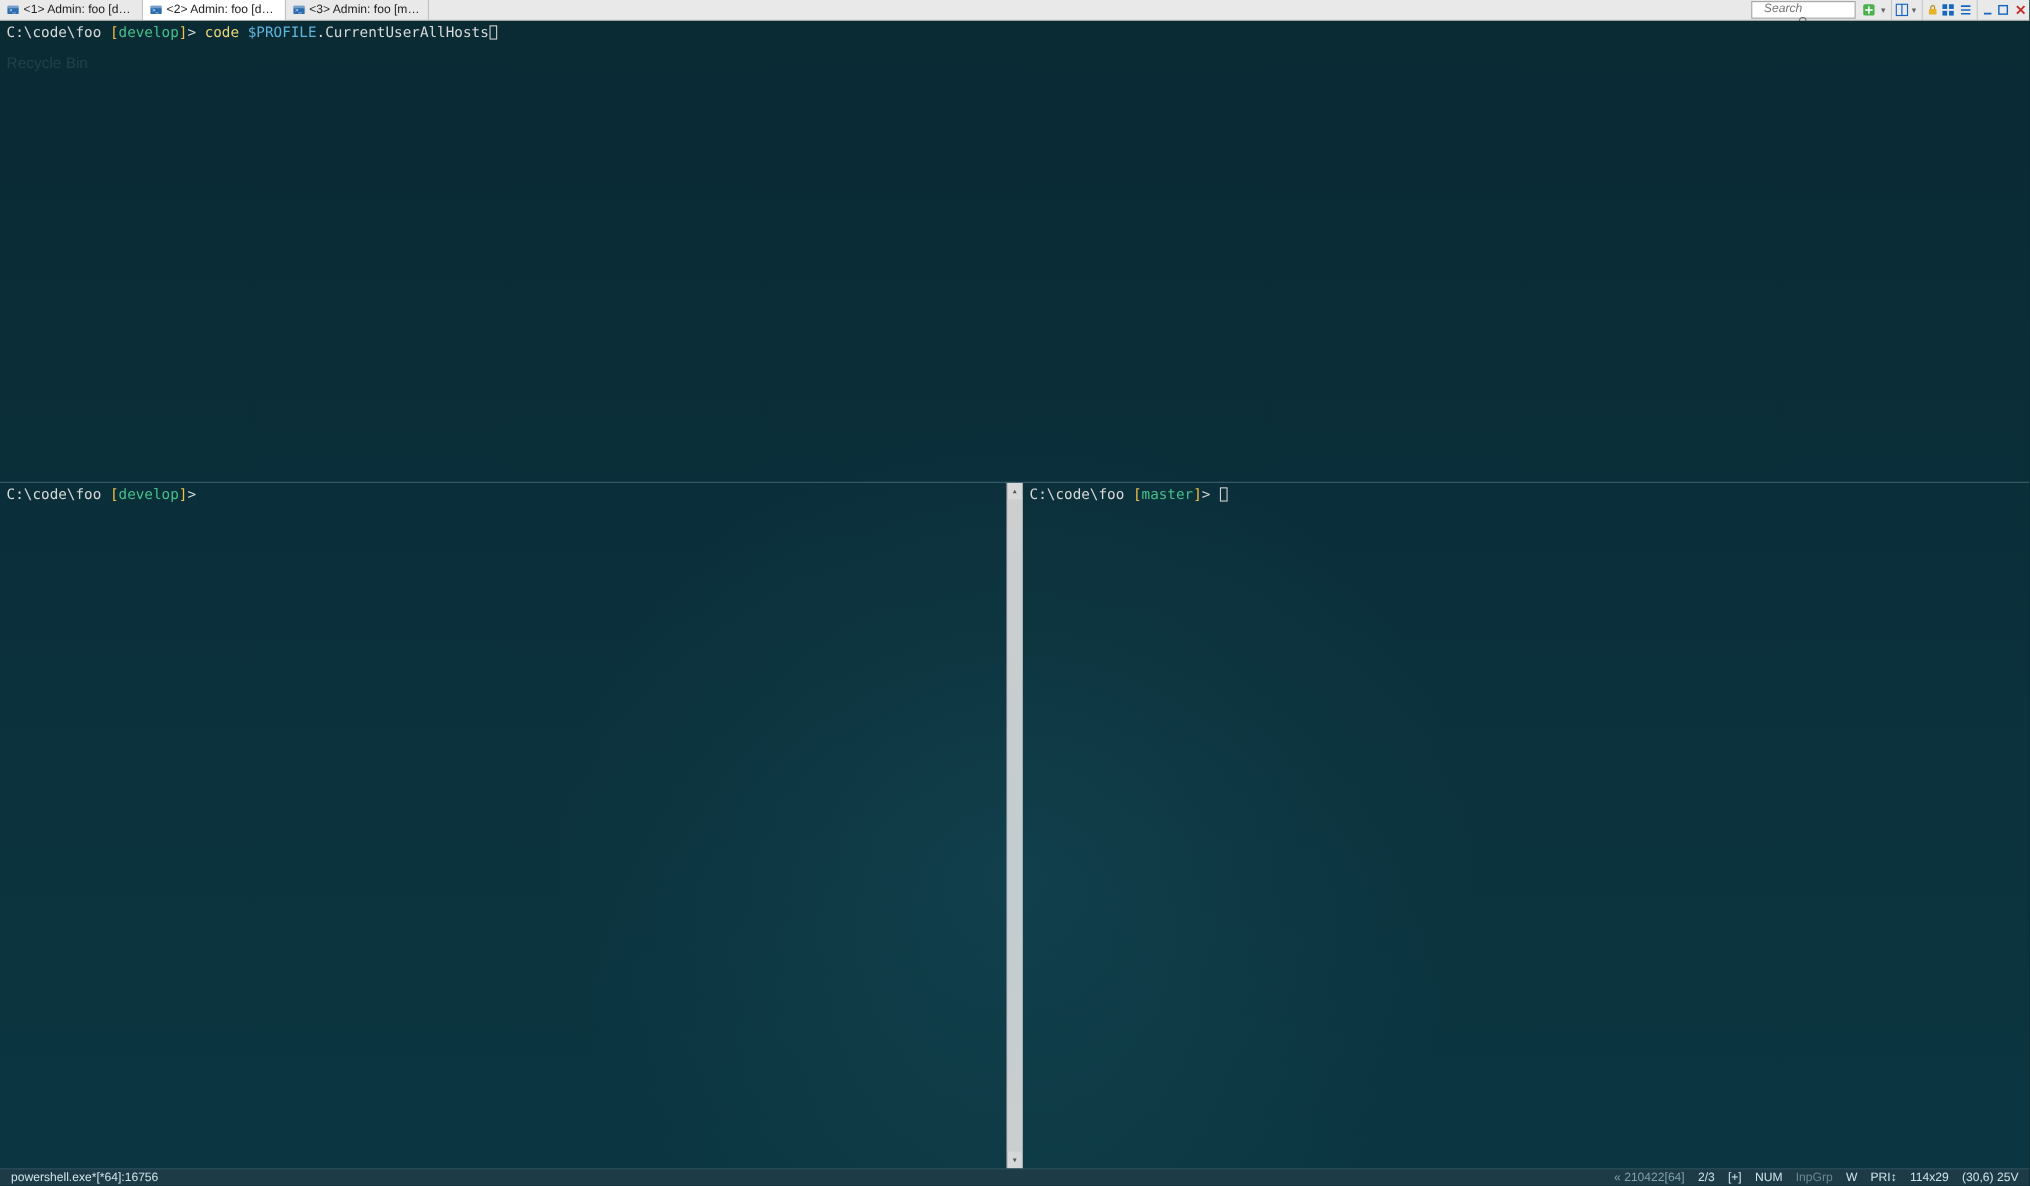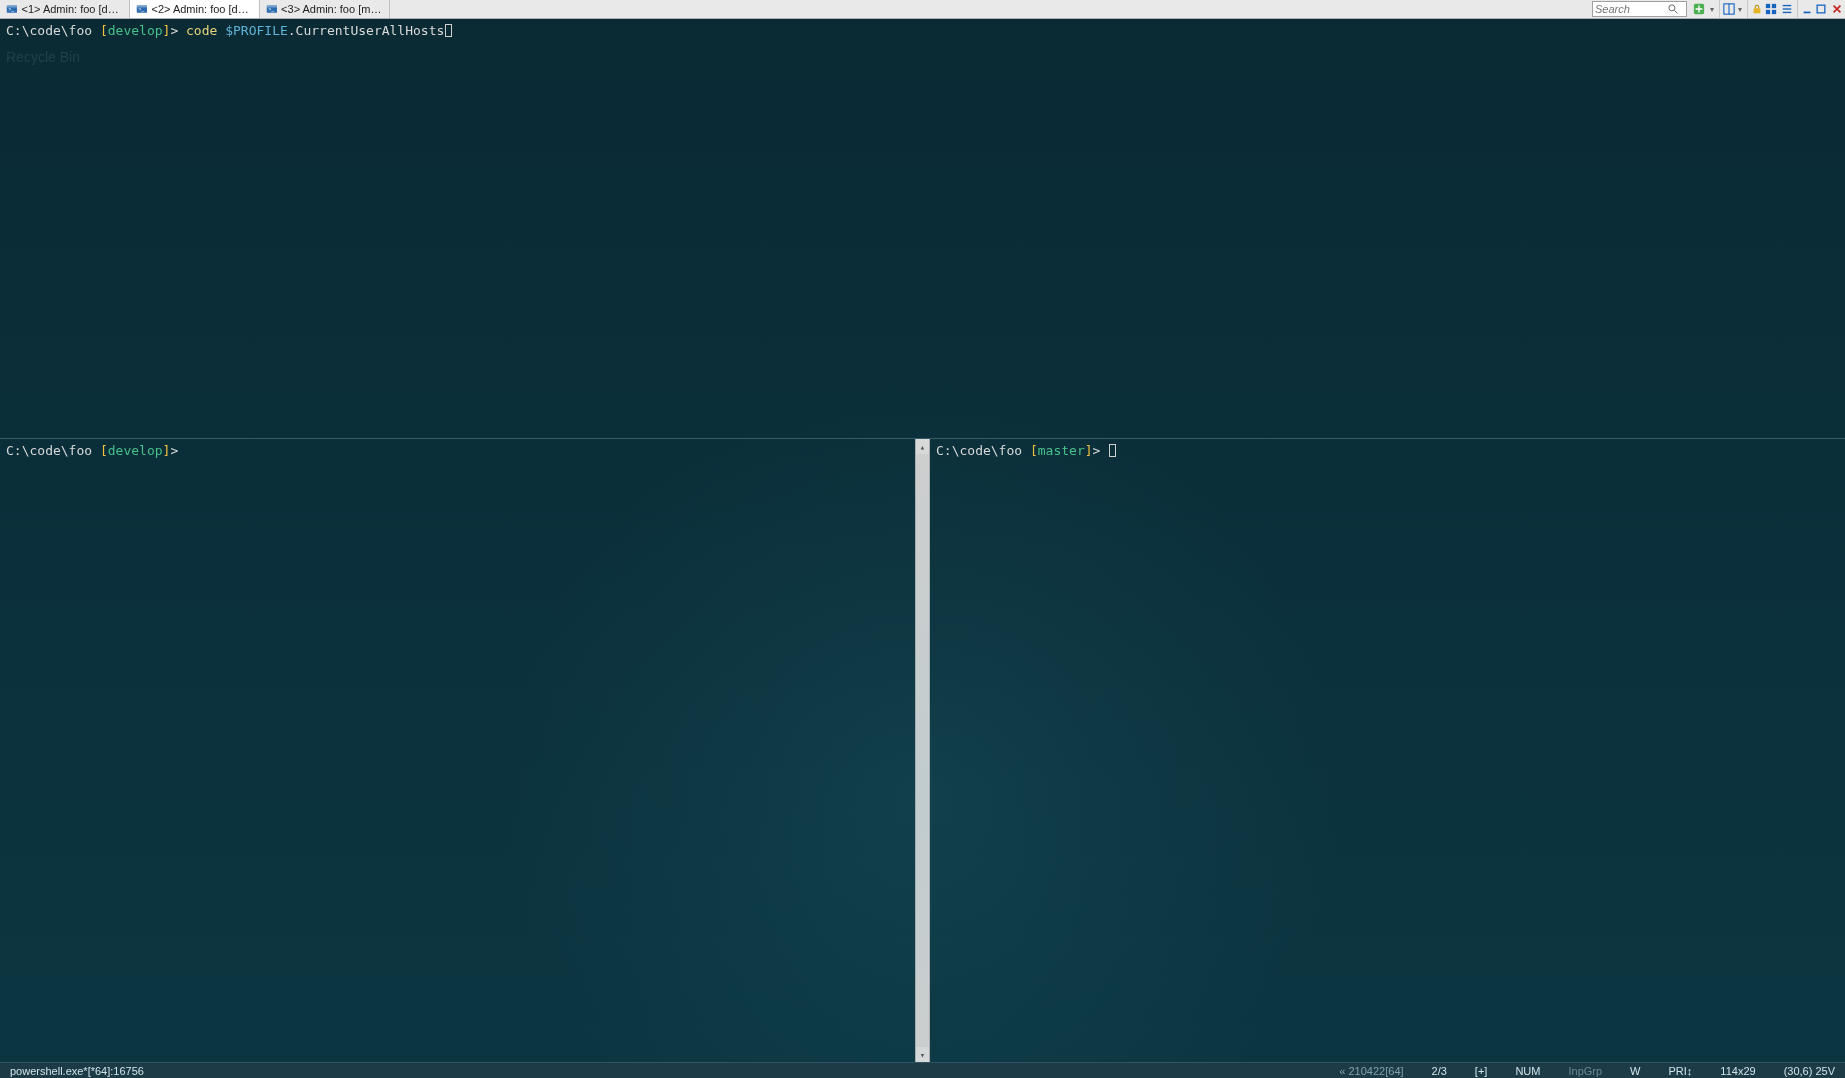--- a/index.html
+++ b/index.html
@@ -39,20 +39,21 @@
   .tab span { overflow:hidden; text-overflow:ellipsis; }
   .tabbar .spacer { flex:1; }
   .searchbox {
     display:flex; align-items:center;
     margin:1px 4px 1px 0;
     background:#fff;
     border:1px solid #a0a0a0;
     height:16px;
     width:95px;
     padding:0 2px;
+    flex-direction:column;
   }
   .searchbox input {
     border:0; outline:0; font-size:11px; font-style:italic;
     color:#888; width:72px; background:transparent;
     height:14px;
   }
   .searchbox .mag { width:12px; height:12px; display:flex; align-items:center; justify-content:center; color:#666;}
   .tbtn {
     display:flex; align-items:center; justify-content:center;
     width:16px; height:18px; cursor:pointer;
@@ -145,21 +146,20 @@
   
   .status {
     height:16px;
     background:#1d3b47;
     color:#cfe3ea;
     font-family:"Segoe UI",Tahoma,sans-serif;
     font-size:11px;
     display:flex; align-items:center;
     padding:0 4px;
     border-top:1px solid #305562;
-    gap:16px;
   }
   .status .left { flex:0 0 auto; }
   .status .gap { flex:1; }
   .status .seg { padding:0 6px; white-space:nowrap; }
   .status .dim { color:#7fa1ad;margin-left:30px; }
   .status .mut { color:#6b8792; }
 </style>
 </head>
 <body>
 

